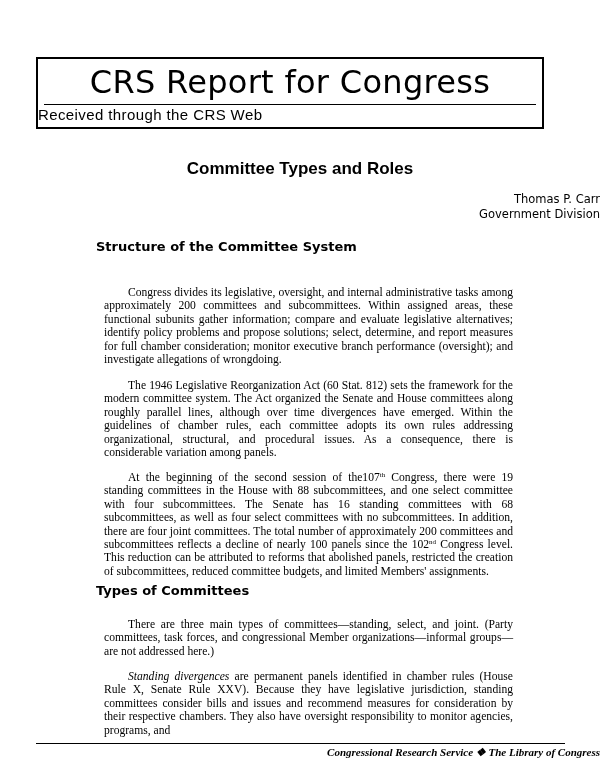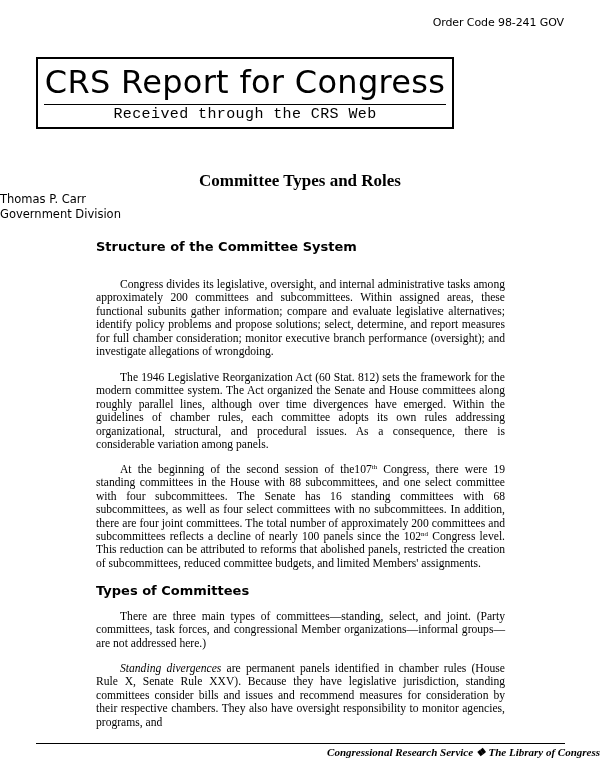--- a/index.html
+++ b/index.html
@@ -21,21 +21,21 @@
       text-align: right;
       font-family: "DejaVu Sans", sans-serif;
       font-size: 11px;
       line-height: 15px;
       letter-spacing: -0.1px;
     }
     .banner {
       position: absolute;
       left: 36px;
       top: 57px;
-      width: 418px;
+      width: 508px;
       height: 72px;
       border: 2px solid #000;
       box-sizing: border-box;
     }
     .banner-title {
       position: absolute;
       left: 0;
       right: 0;
       top: 3px;
       text-align: center;
@@ -50,44 +50,42 @@
       right: 6px;
       top: 45px;
       height: 1px;
       background: #000;
     }
     .banner-subtitle {
       position: absolute;
       left: 0;
       right: 0;
       top: 46px;
-      text-align: center;
-      font-family: Liberation Mono, monospace;
+      font-family: Liberation Sans, sans-serif;
       font-size: 15px;
       line-height: 20px;
       letter-spacing: 0.4px;
     }
     .doc-title {
       position: absolute;
       left: 0;
       right: 0;
       top: 158px;
       text-align: center;
-      font-family: Liberation Serif, serif;
+      font-family: Liberation Sans, sans-serif;
       font-weight: bold;
       font-size: 17px;
       line-height: 22px;
-      margin-top: 12px;
     }
     .author-block {
       position: absolute;
       left: 0;
       right: 0;
       top: 192px;
-      text-align: left;
+      text-align: right;
       font-family: "DejaVu Sans", sans-serif;
       font-size: 11.5px;
       line-height: 15px;
     }
     .section-heading {
       position: absolute;
       left: 96px;
       font-family: "DejaVu Sans", sans-serif;
       font-weight: bold;
       font-size: 13px;
@@ -95,21 +93,21 @@
     }
     .para {
       position: absolute;
       left: 96px;
       width: 409px;
       font-family: "Liberation Serif", serif;
       font-size: 11.6px;
       line-height: 13.4px;
       text-align: justify;
       text-indent: 24px;
-      margin: 0;
+      margin: 8px;
     }
     .para em { font-style: italic; }
     .para sup { font-size: 7px; line-height: 0; vertical-align: 4px; }
     .footer-rule {
       position: absolute;
       left: 36px;
       width: 529px;
       top: 743px;
       height: 1px;
       background: #000;
@@ -124,21 +122,20 @@
       font-style: italic;
       font-weight: bold;
       font-size: 11px;
       line-height: 15px;
     }
   </style>
 </head>
 <body>
 
 <div class="order-info">
-  <div>Order Code 98-241 GOV</div>
 </div>
 
 <div class="banner">
   <div class="banner-title">CRS Report for Congress</div>
   <div class="banner-rule"></div>
   <div class="banner-subtitle">Received through the CRS Web</div>
 </div>
 
 <div class="doc-title">Committee Types and Roles</div>
 

